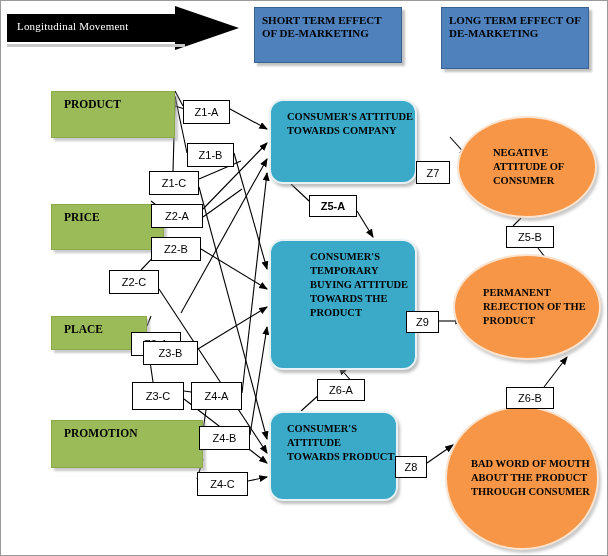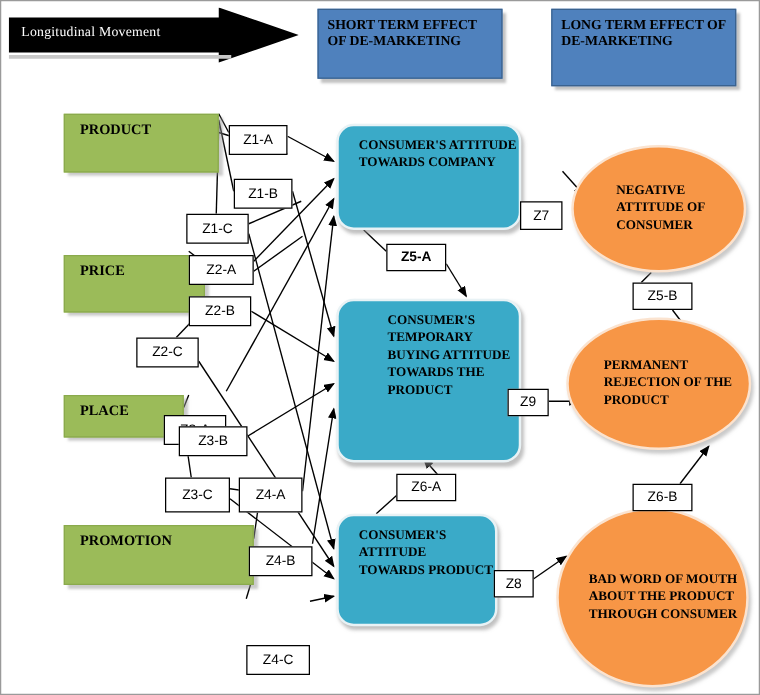--- a/index.html
+++ b/index.html
@@ -259,22 +259,22 @@
       <div class="z-box" style="left: 182px; top: 99px; width: 47px; height: 24px;">Z1-A</div>
       <div class="z-box" style="left: 186px; top: 142px; width: 47px; height: 24px;">Z1-B</div>
       <div class="z-box" style="left: 148px; top: 170px; width: 50px; height: 24px;">Z1-C</div>
       <div class="z-box" style="left: 150px; top: 203px; width: 52px; height: 24px;">Z2-A</div>
       <div class="z-box" style="left: 150px; top: 236px; width: 50px; height: 24px;">Z2-B</div>
       <div class="z-box" style="left: 108px; top: 269px; width: 50px; height: 24px;">Z2-C</div>
       <div class="z-box" style="left: 130px; top: 303px; width: 50px; height: 24px; margin-top: 28px;">Z3-A</div>
       <div class="z-box" style="left: 142px; top: 340px; width: 55px; height: 24px;">Z3-B</div>
       <div class="z-box" style="left: 131px; top: 381px; width: 52px; height: 28px;">Z3-C</div>
       <div class="z-box" style="left: 190px; top: 381px; width: 51px; height: 28px;">Z4-A</div>
-      <div class="z-box" style="left: 198px; top: 425px; width: 51px; height: 24px; margin-top: 11px;">Z4-B</div>
-      <div class="z-box" style="left: 196px; top: 471px; width: 51px; height: 24px; margin-top: 44px;">Z4-C</div>
+      <div class="z-box" style="left: 198px; top: 425px; width: 51px; height: 24px;">Z4-B</div>
+      <div class="z-box" style="left: 196px; top: 471px; width: 51px; height: 24px;">Z4-C</div>
       <div class="z-box" style="left: 308px; top: 194px; width: 48px; height: 22px; font-weight: bold;">Z5-A</div>
       <div class="z-box" style="left: 505px; top: 225px; width: 48px; height: 22px;">Z5-B</div>
       <div class="z-box" style="left: 316px; top: 378px; width: 48px; height: 22px;">Z6-A</div>
       <div class="z-box" style="left: 505px; top: 386px; width: 48px; height: 22px;">Z6-B</div>
       <div class="z-box" style="left: 415px; top: 120px; width: 34px; height: 23px; margin-top: 40px;">Z7</div>
       <div class="z-box" style="left: 394px; top: 455px; width: 32px; height: 22px;">Z8</div>
       <div class="z-box" style="left: 405px; top: 310px; width: 33px; height: 22px;">Z9</div>
     </div>
 
 </div>

